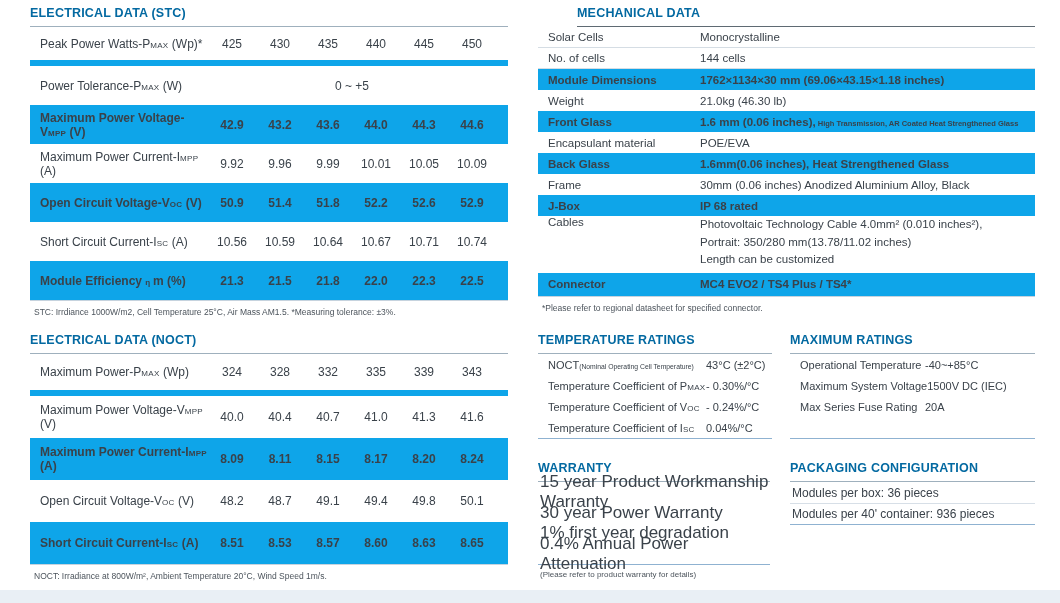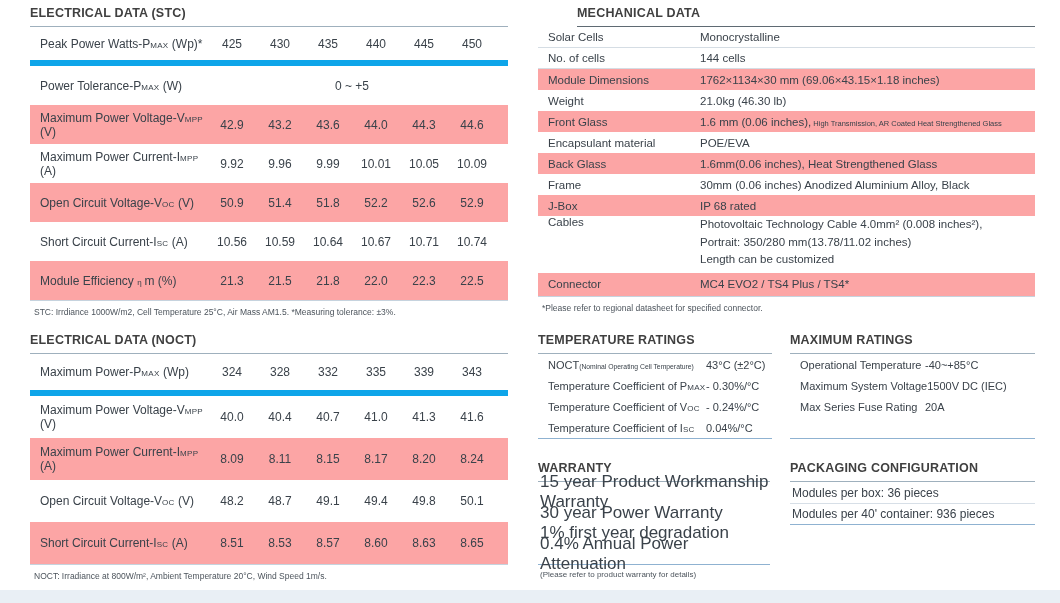--- a/index.html
+++ b/index.html
@@ -4,33 +4,33 @@
 <style>
   * { box-sizing: border-box; }
   html, body { margin: 0; padding: 0; }
   body {
     width: 1060px; height: 603px; position: relative; overflow: hidden;
     background: #ffffff; color: #3a424a;
     font-family: "Liberation Sans", sans-serif;
   }
   .section { position: absolute; }
   .sec-title {
-    font-size: 12.5px; font-weight: 700; color: #404040;
+    font-size: 12.5px; font-weight: 700; color: #0369a1;
     letter-spacing: 0.2px; padding-bottom: 6px;
     border-bottom: 1px solid #9fb0bd;
   }
   .sec-title.dark-rule { border-bottom-color: #5f6a73; margin-left: 39px; }
 
   
   .erow { display: flex; align-items: center; height: 39px; font-size: 12px; padding-right: 12px; }
   .nrow { height: 42px; }
   .erow .elabel { flex: 0 0 178px; padding-left: 10px; }
   .ecell { flex: 1; text-align: center; }
   .espan { flex: 1; text-align: center; }
-  .shade { background: #fca5a5; }
+  .shade { background: #0ea5e9; font-weight: bold; }
   .sep { border-bottom: 6px solid #0ea5e9; }
   .etable { border-bottom: 1px solid #c6d3de; }
   .sc { font-size: 8px; letter-spacing: 0.3px; }
   .footnote { font-size: 8.5px; color: #4c545c; margin-top: 6px; padding-left: 4px; }
 
   
   .mrow { display: flex; align-items: center; min-height: 21px; font-size: 11.5px; padding-left: 10px; }
   .mrow .mlabel { flex: 0 0 152px; }
   .mrow .mvalue { flex: 1; }
   .mrow.sep2 { border-bottom: 1px solid #d5dde4; }
@@ -222,21 +222,21 @@
       <span class="mlabel">Frame</span>
       <span class="mvalue">30mm (0.06 inches) Anodized Aluminium Alloy, Black</span>
     </div>
     <div class="mrow shade">
       <span class="mlabel">J-Box</span>
       <span class="mvalue">IP 68 rated</span>
     </div>
     <div class="mrow multi">
       <span class="mlabel">Cables</span>
       <span class="mvalue">
-        <div>Photovoltaic Technology Cable 4.0mm² (0.008 inches²),</div>
+        <div>Photovoltaic Technology Cable 4.0mm² (0.010 inches²),</div>
         <div>Portrait: 350/280 mm(13.78/11.02 inches)</div>
         <div>Length can be customized</div>
       </span>
     </div>
     <div class="mrow shade" style="min-height:23px;">
       <span class="mlabel">Connector</span>
       <span class="mvalue">MC4 EVO2 / TS4 Plus / TS4*</span>
     </div>
   </div>
   <div class="footnote">*Please refer to regional datasheet for specified connector.</div>

